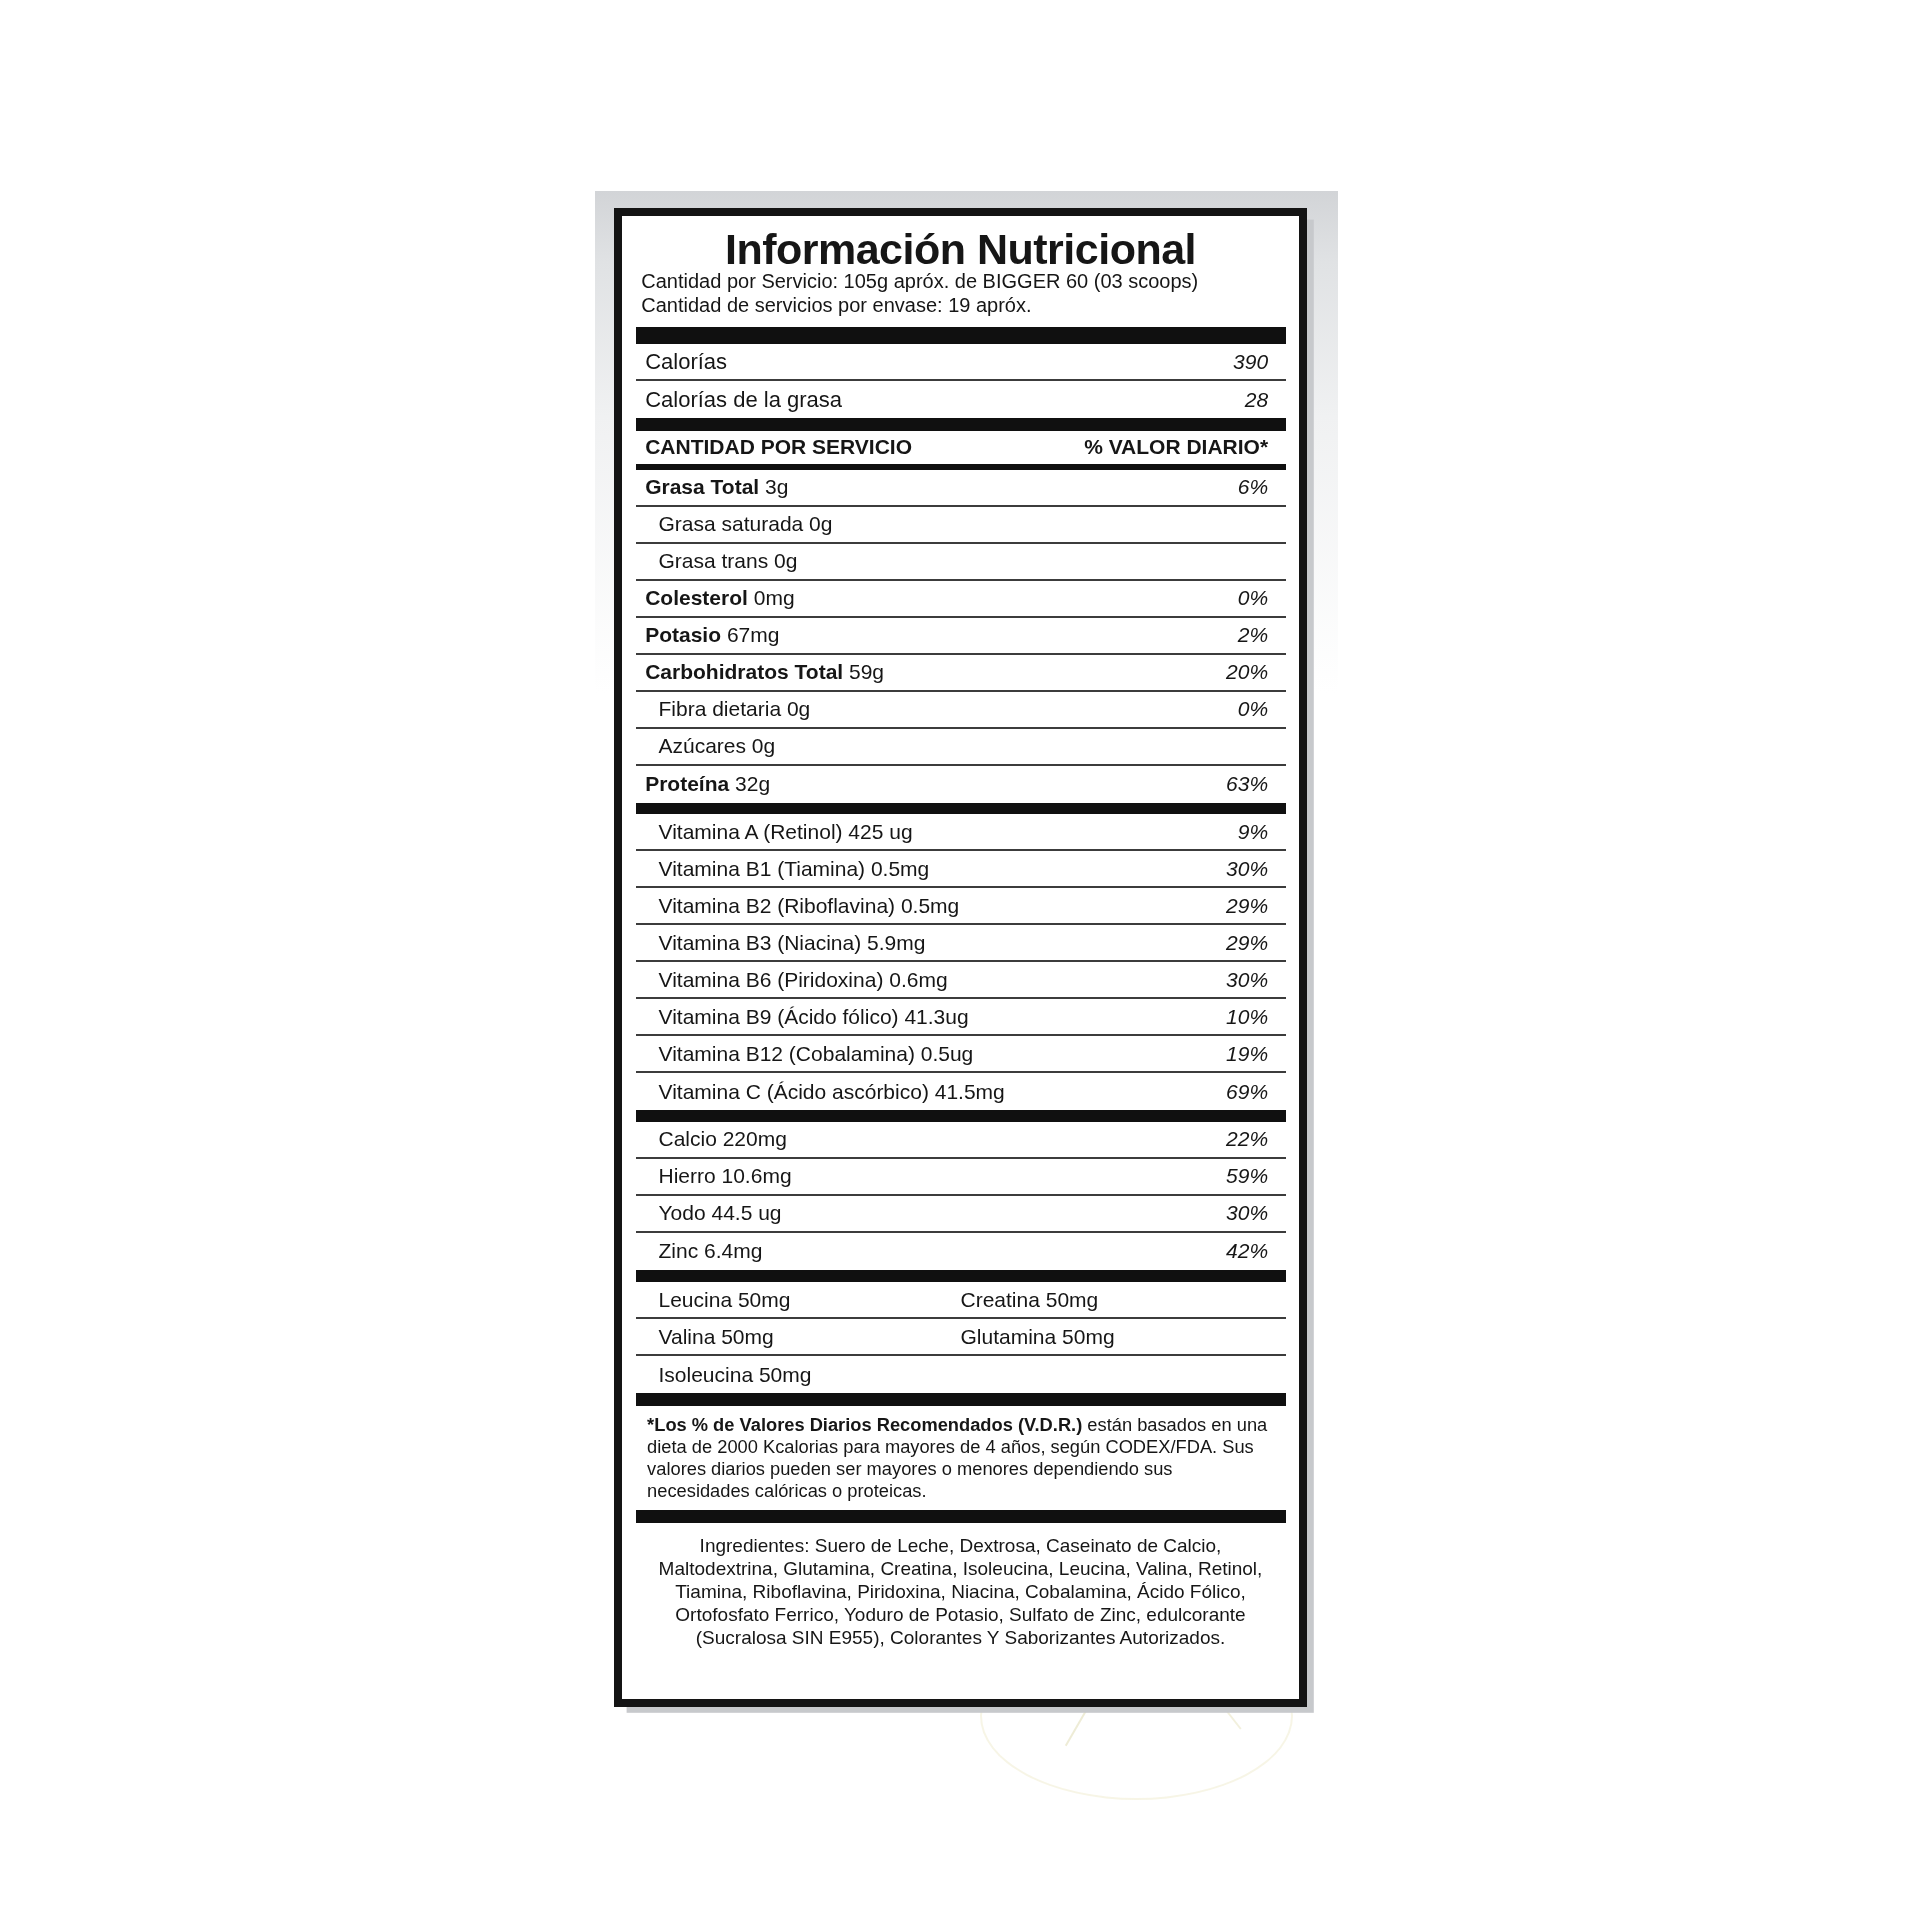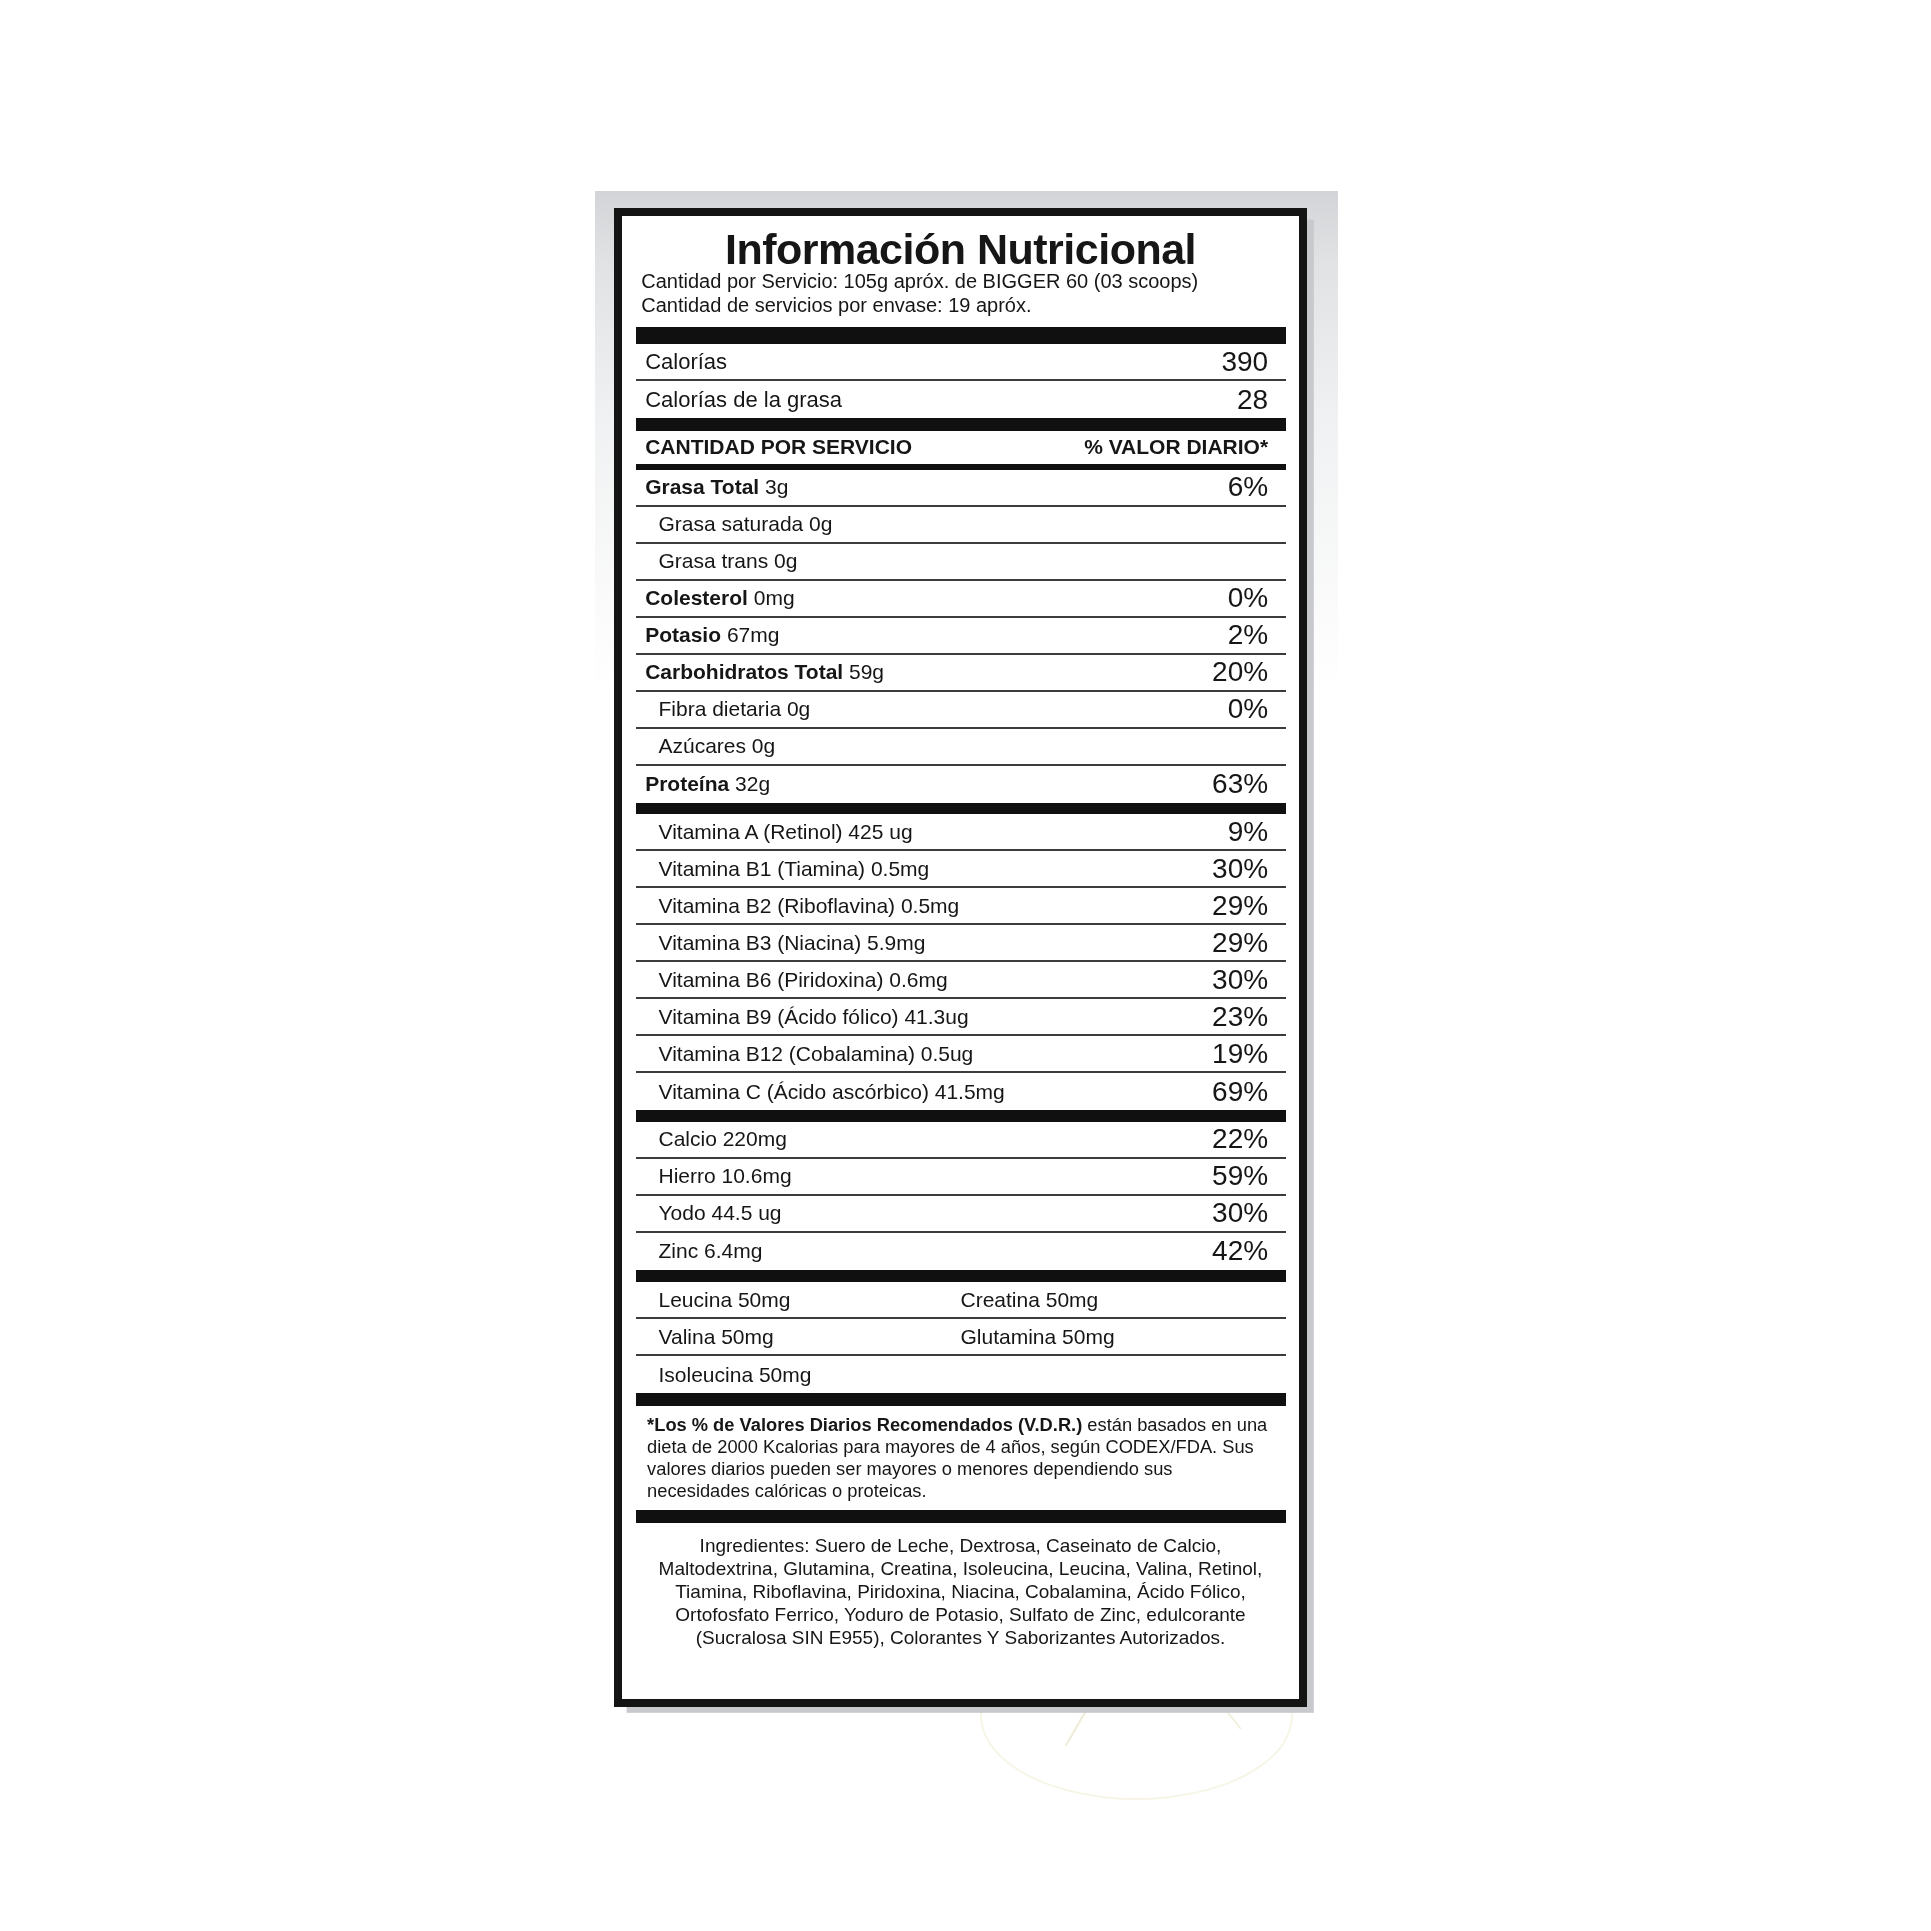--- a/index.html
+++ b/index.html
@@ -26,21 +26,21 @@
   .bar{height:11.6px;background:#101010;}
   .bar.first{height:17.4px;margin-top:9.7px;}
   .bar.thick{height:12.6px;}
 
   .row{position:relative;display:flex;justify-content:space-between;align-items:center;
        height:37px;box-sizing:border-box;border-bottom:2.9px solid #3c3c3c;
        font-size:21px;padding:0 17.4px 0 9.7px;white-space:nowrap;}
   .row.nb{border-bottom:none;}
   .row.indent{padding-left:23px;}
   .row .b{font-weight:bold;}
-  .row .val{font-size:28px;}
+  .row .val{font-size:21px;font-style:italic;}
   .cal{font-size:22px;}
   .hdr{height:39px;border-bottom:6.8px solid #101010;font-weight:bold;font-size:21px;align-items:center;}
   .amino{justify-content:flex-start;}
   .amino .right{position:absolute;left:50%;}
 
   .footnote{box-sizing:border-box;height:104px;padding:7.7px 11.6px 0;text-align:left;
             font-size:18.3px;line-height:22px;}
   .footnote .b{font-weight:bold;}
   .ingredients{box-sizing:border-box;padding:11.6px 5.8px 0;text-align:center;
                font-size:19px;line-height:23px;}
@@ -132,21 +132,21 @@
     <div class="row indent">
       <span>Vitamina B3 (Niacina) 5.9mg</span>
       <span class="val">29%</span>
     </div>
     <div class="row indent">
       <span>Vitamina B6 (Piridoxina) 0.6mg</span>
       <span class="val">30%</span>
     </div>
     <div class="row indent">
       <span>Vitamina B9 (Ácido fólico) 41.3ug</span>
-      <span class="val">23%</span>
+      <span class="val">10%</span>
     </div>
     <div class="row indent">
       <span>Vitamina B12 (Cobalamina) 0.5ug</span>
       <span class="val">19%</span>
     </div>
     <div class="row indent nb">
       <span>Vitamina C (Ácido ascórbico) 41.5mg</span>
       <span class="val">69%</span>
     </div>
 

